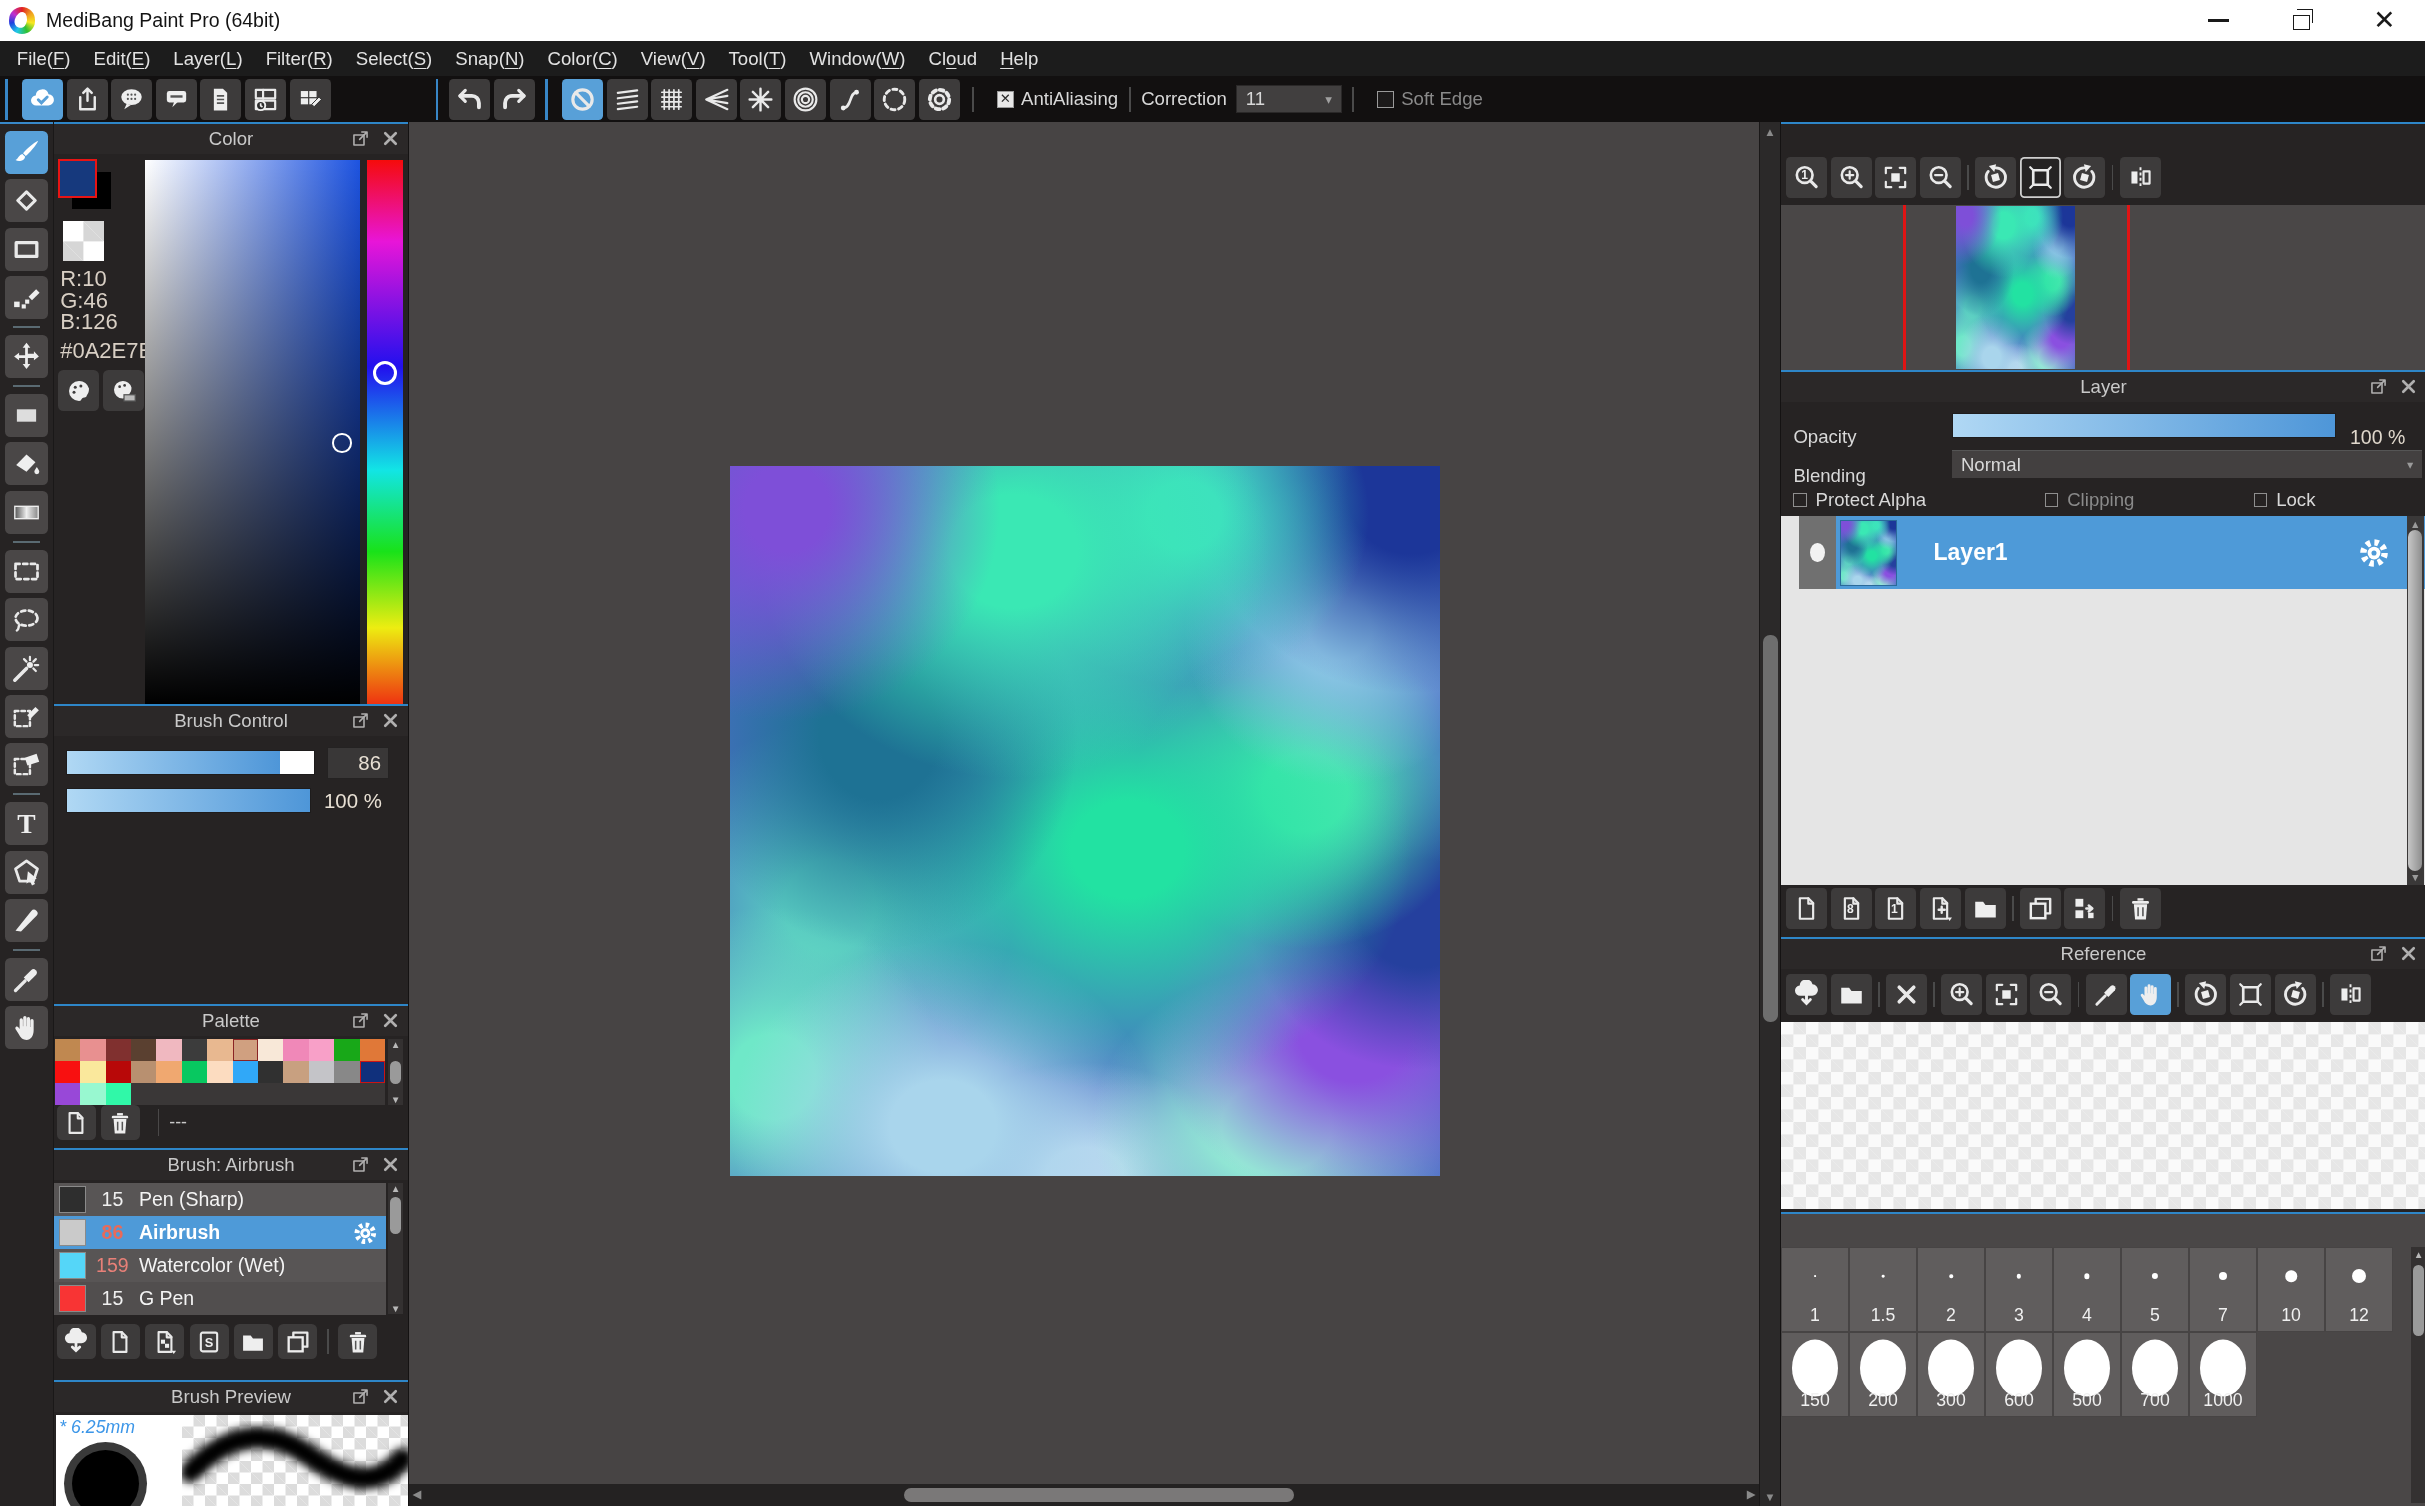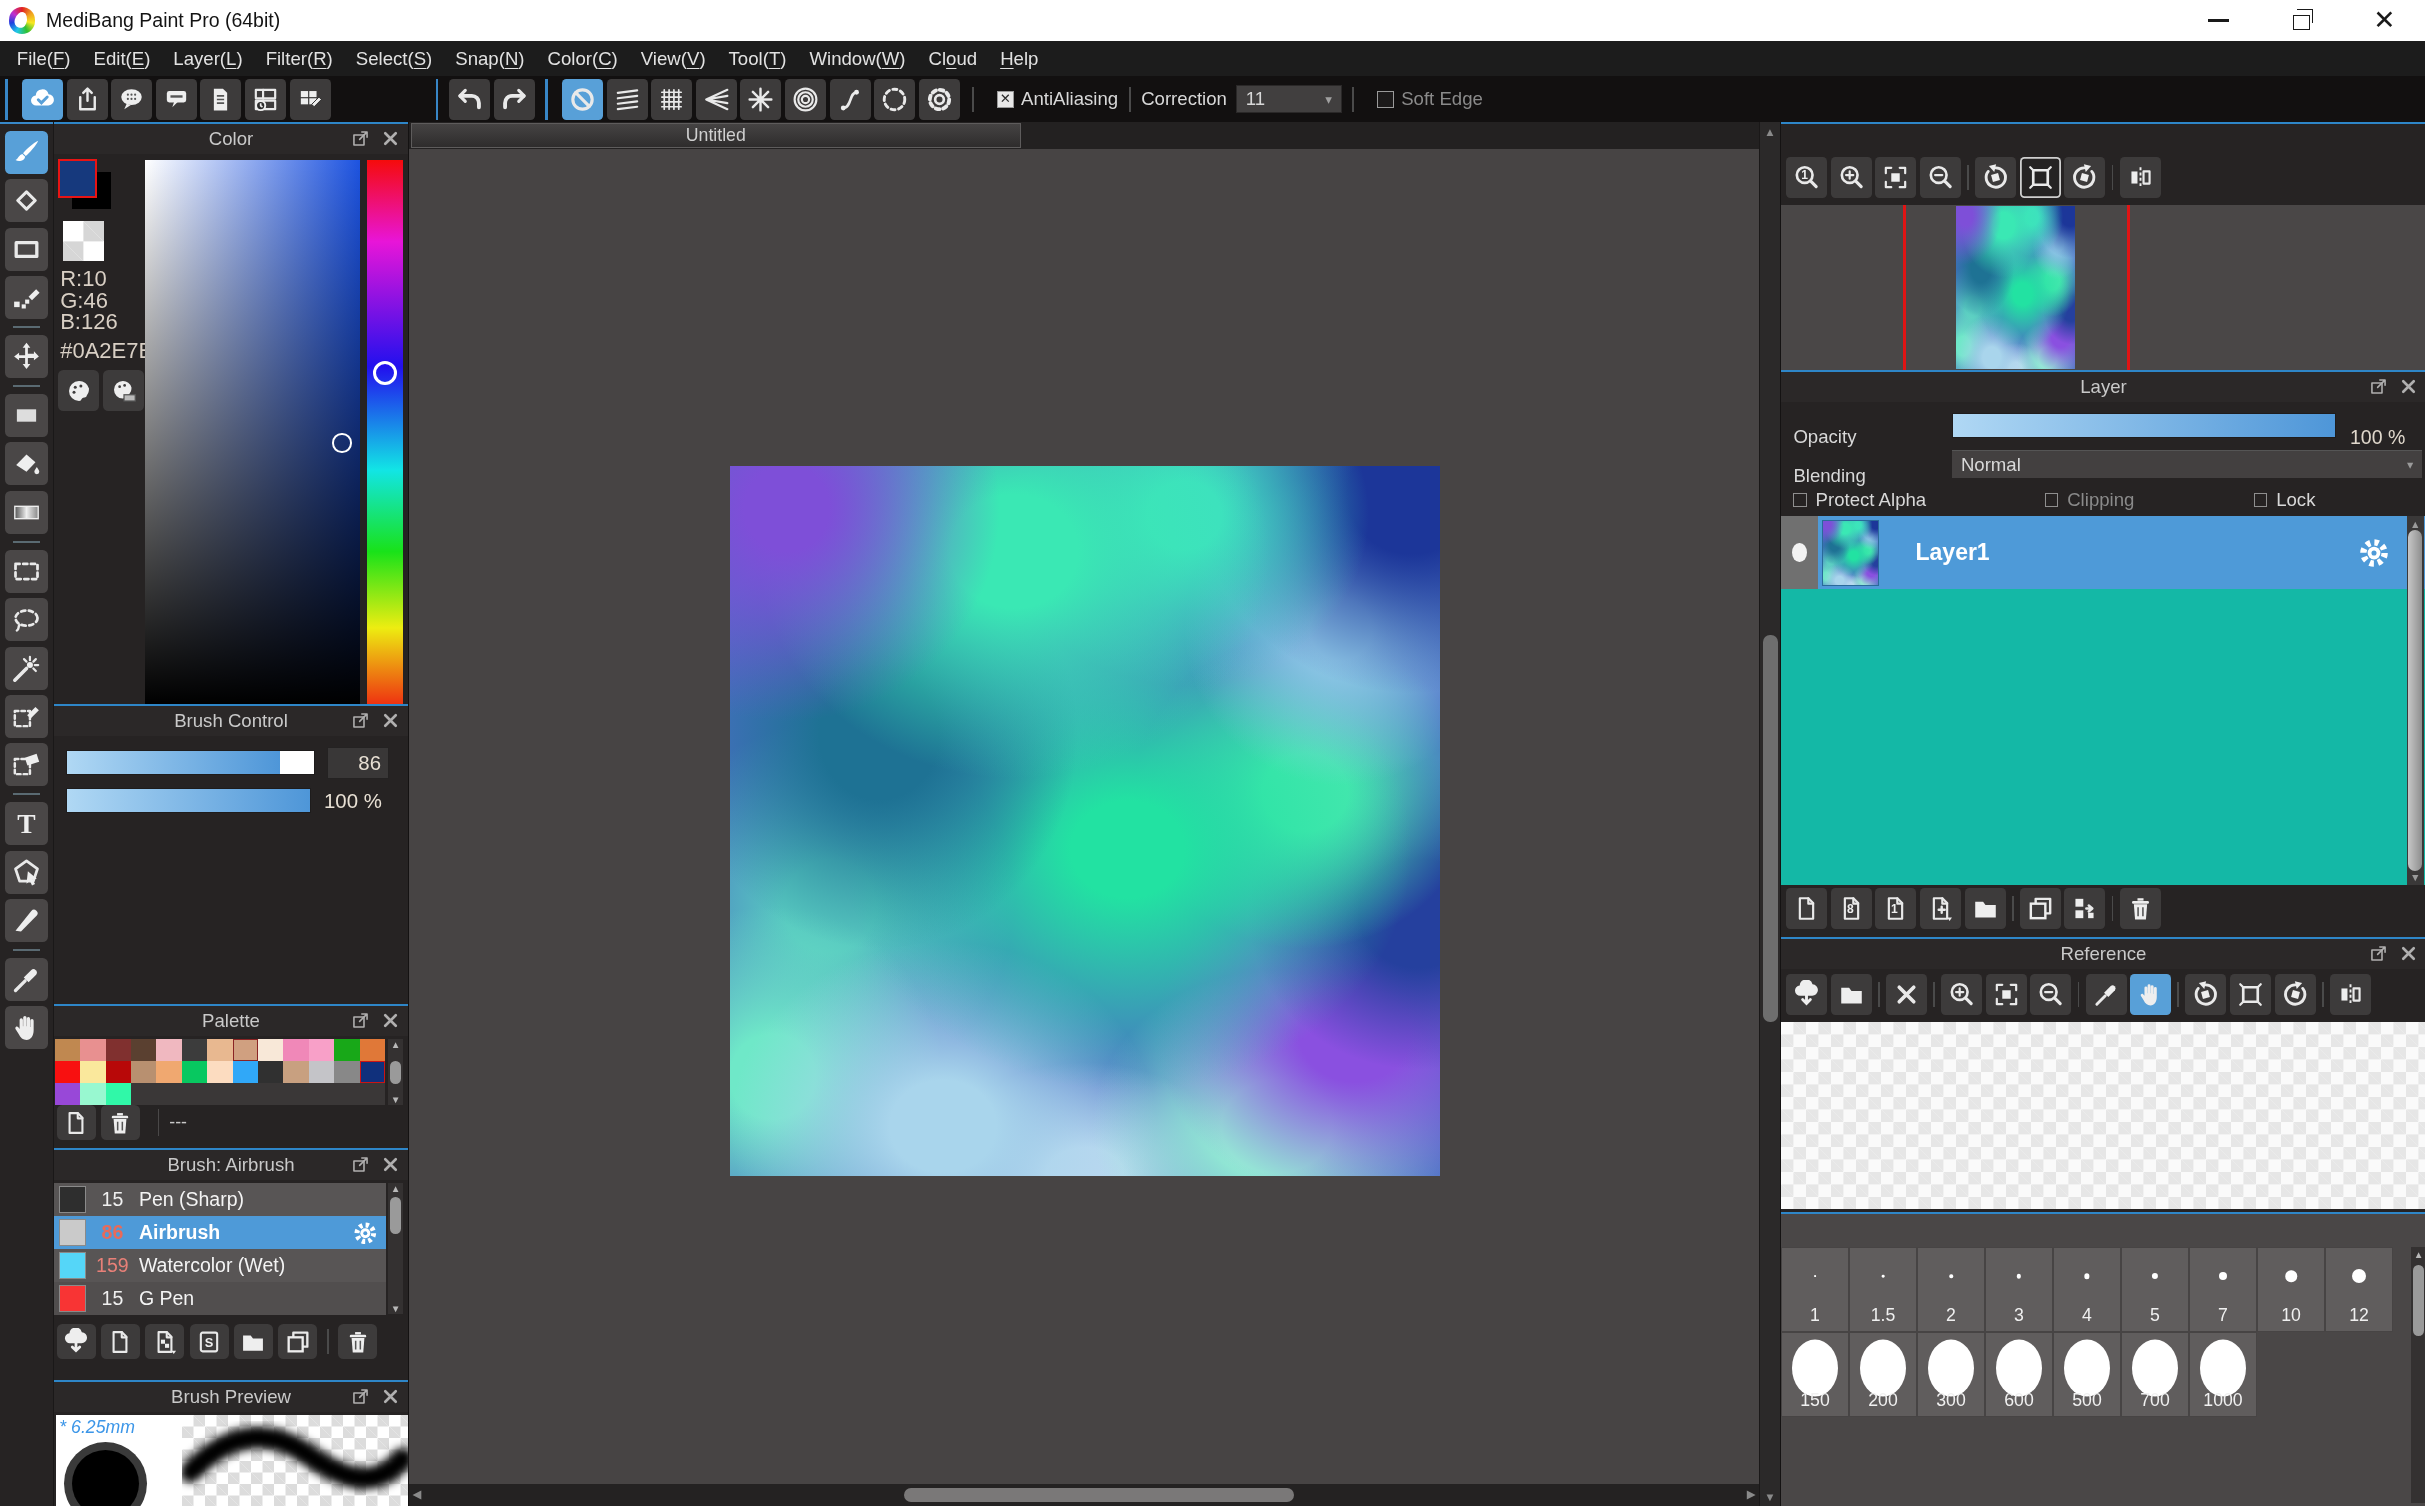--- a/index.html
+++ b/index.html
@@ -136,21 +136,21 @@
   .redline{position:absolute;top:0;bottom:0;width:2.7px;background:#e01414;}
   .nav-thumb{position:absolute;left:175px;top:0.9px;width:119px;height:163px;}
   
   #layer-panel{height:567px;}
   .lp-label{position:absolute;font-size:18.6px;color:#d8d8d8;margin-top:8px;}
   .lp-select{position:absolute;left:171px;top:78px;width:470px;height:28px;background:#434040;color:#d8d8d8;font-size:18.6px;display:flex;align-items:center;padding:0 8.9px;border-top:0.9px solid #555;}
   .lp-select .caret{margin-left:auto;font-size:12.4px;color:#9a9a9a;}
   .lcheck{position:absolute;top:117px;display:flex;align-items:center;gap:8.9px;font-size:18.6px;color:#d8d8d8;}
   .lcheck .box{width:13.3px;height:13.3px;border:0.9px solid #8f8f8f;}
   .lcheck.dim{color:#8a8a8a;}
-  .layer-list{position:absolute;left:0;top:144px;right:0;height:369px;background:#14b8a6;}
+  .layer-list{position:absolute;left:0;top:144px;right:0;height:369px;background:#e5e5e5;padding-left:18px;}
   .layer-row{height:73px;background:#4e9ad8;display:flex;align-items:center;position:relative;}
   .lvis{width:37px;height:73px;background:#707070;display:flex;align-items:center;justify-content:center;flex:none;}
   .lvis .dot{width:15px;height:19.5px;background:#f2f2f2;border-radius:50%;}
   .lthumb{width:57px;height:66px;margin-left:3.5px;border:0.9px solid #2a6a9a;flex:none;}
   .lname{font-size:23px;font-weight:bold;color:#fff;margin-left:37px;}
   .lgear{position:absolute;right:35px;top:19.5px;width:34px;height:34px;}
   .lscroll{position:absolute;right:1.8px;top:144px;width:17.7px;height:369px;background:#3a3838;}
   .lscroll .handle{position:absolute;left:1.8px;right:1.8px;top:14px;bottom:14px;background:linear-gradient(90deg,#c6c6c6,#8e8e8e);border-radius:8px;}
   .lscroll .arrow{position:absolute;left:0;width:100%;text-align:center;color:#9a9a9a;font-size:10.6px;}
   #layer-toolbar{left:3.5px;top:516px;}
@@ -850,25 +850,20 @@
                 <feGaussianBlur stdDeviation="4.5"></feGaussianBlur>
               </filter>
             </defs>
           <path d="M10 62 C55 16 100 16 140 44 C180 72 215 82 244 48" stroke="#000" stroke-width="24" fill="none" stroke-linecap="round" filter="url(#bl)"></path>
         </svg>
       </div>
     </div>
   </div>
 
   <div class="canvasarea">
-    <div class="tabbar">
-      <div class="tab">
-          <span>Untitled</span>
-        </div>
-    </div>
     <div class="canvas-region">
       <div class="canvas-art artwork"></div>
     </div>
     <div class="vscroll">
       <span class="arrow" style="top:3.5px;">▲</span>
       <div class="handle"></div>
       <span class="arrow" style="bottom:3.5px;">▼</span>
     </div>
     <div class="hscroll">
       <span class="arrow" style="left:3.5px;">◀</span>

